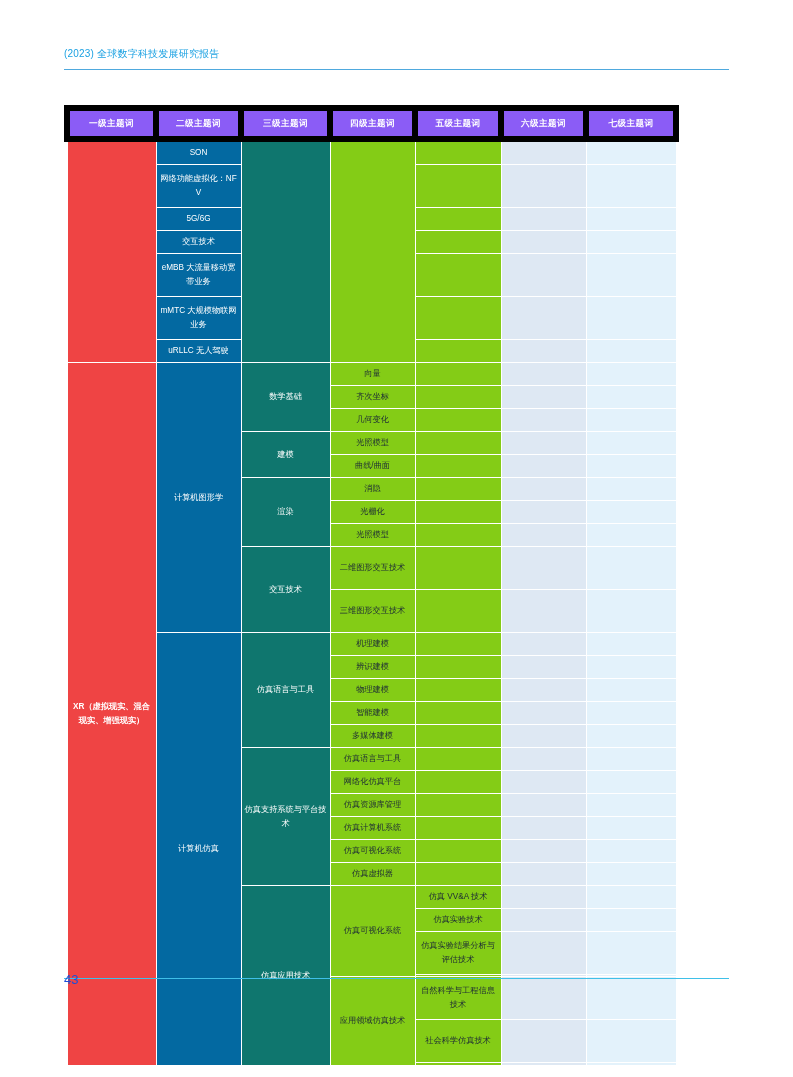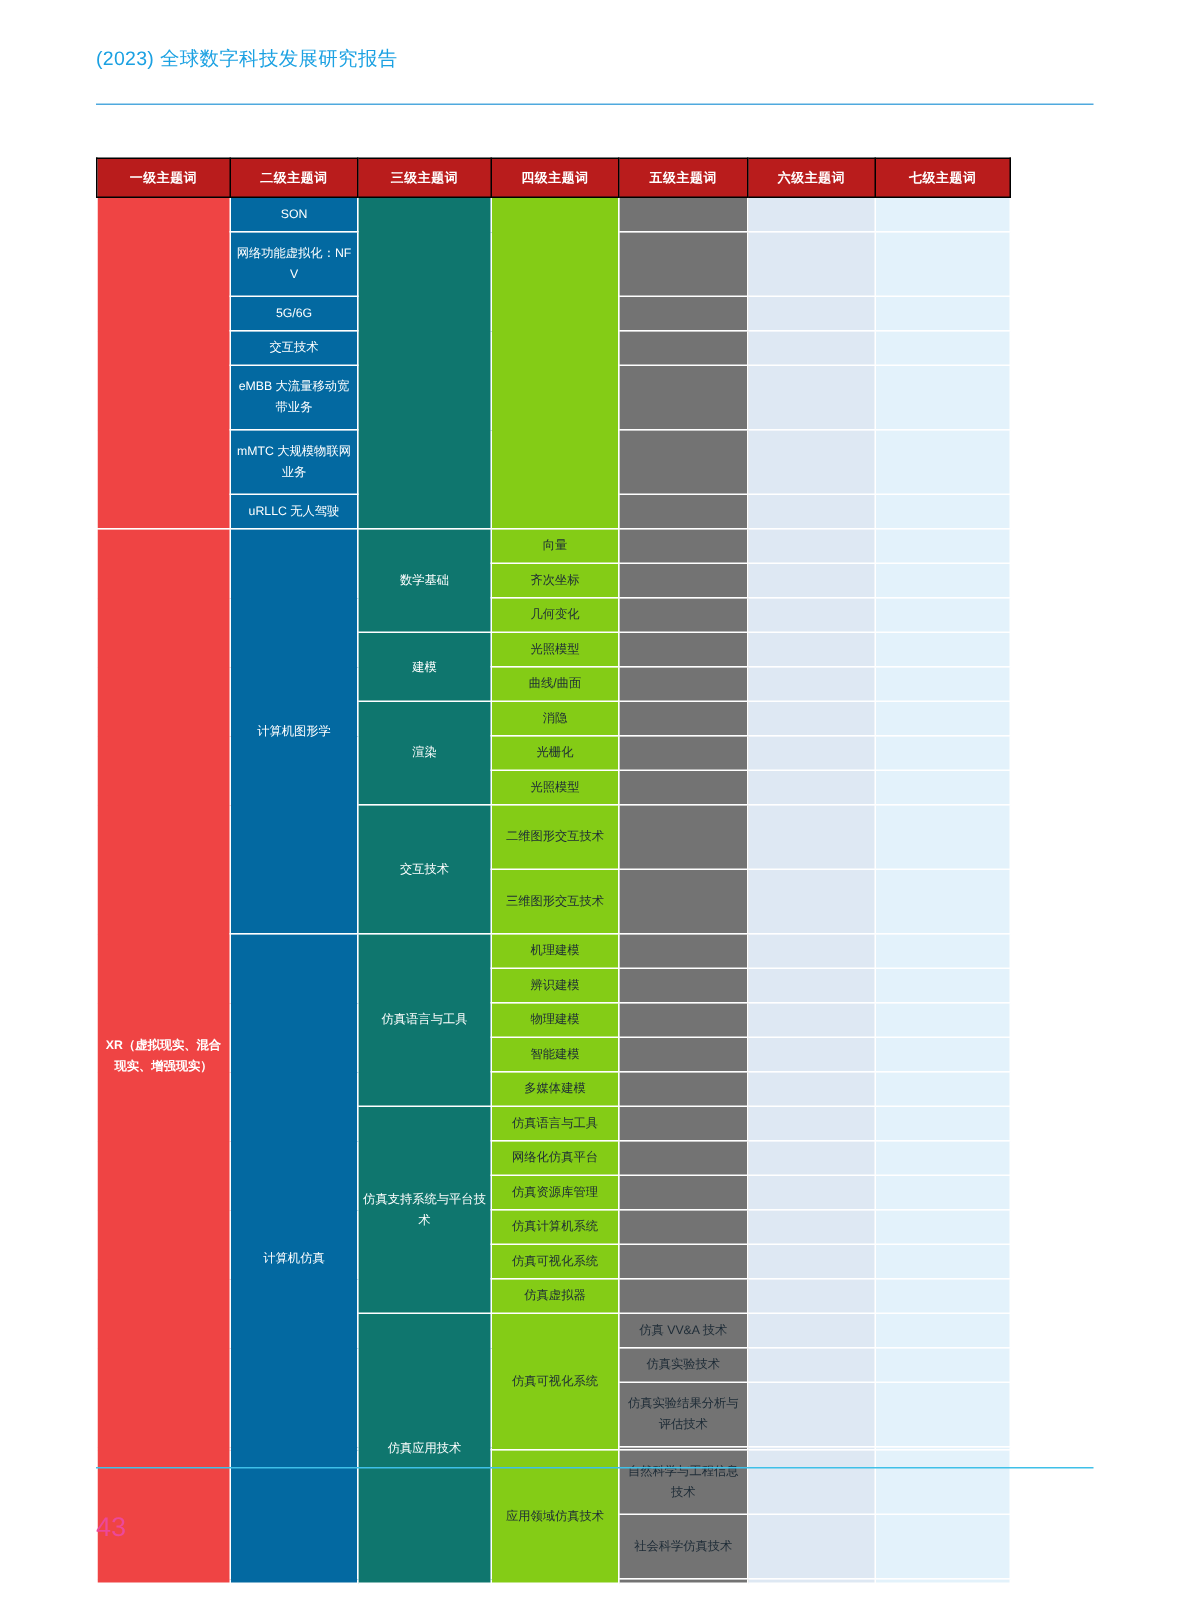--- a/index.html
+++ b/index.html
@@ -12,22 +12,22 @@
     height: 1077px;
     font-family: "Liberation Sans", "DejaVu Sans", sans-serif;
     position: relative;
     overflow: hidden;
   }
 
   
   .runhead {
     position: absolute;
     left: 64px;
-    top: 30px;
-    font-size: 13px;
+    top: 47px;
+    font-size: 10px;
     color: #1BA1E2;
     letter-spacing: 0.2px;
     white-space: nowrap;
   }
   .runhead-rule {
     position: absolute;
     left: 64px;
     top: 69px;
     width: 665px;
     height: 1px;
@@ -49,65 +49,65 @@
   table.matrix td, table.matrix th {
     border: 1px solid #ffffff;
     padding: 0 2px;
     text-align: center;
     vertical-align: middle;
     font-size: 8.2px;
     line-height: 1.65;
     word-break: break-all;
   }
   table.matrix thead th {
-    background: #b91c1c;
+    background: #8b5cf6;
     color: #ffffff;
     font-weight: bold;
     height: 25px;
     font-size: 8.6px;
-    border: 1px solid #000000;
+    border: 6px solid #000000;
     letter-spacing: 0.4px;
   }
 
   
   col.c1 { width: 89px; }
   col.c2 { width: 85px; }
   col.c3 { width: 89px; }
   col.c4 { width: 85px; }
   col.c5 { width: 86px; }
   col.c6 { width: 85px; }
   col.c7 { width: 90px; }
 
   
   td.lv1 { background: #ef4444; color: #ffffff; font-weight: bold; }
   td.lv2 { background: #0369a1; color: #ffffff; }
   td.lv3 { background: #0f766e; color: #ffffff; }
   td.lv4 { background: #84cc16; color: #1d2b36; }
-  td.lv5 { background: #737373; color: #1d2b36; }
+  td.lv5 { background: #84cc16; color: #1d2b36; }
   td.lv6 { background: #DEE8F3; color: #1d2b36; }
   td.lv7 { background: #E3F2FB; color: #1d2b36; }
 
   td.r1 { height: 22px; }
   td.r2 { height: 42px; }
 
   
   .foot-rule {
     position: absolute;
     left: 64px;
     top: 978px;
     width: 665px;
     height: 1px;
     background: #3FC0E8;
   }
   .page-no {
     position: absolute;
     left: 64px;
-    top: 1008px;
-    font-size: 18px;
-    color: #ec4899;
+    top: 972px;
+    font-size: 13px;
+    color: #1d4ed8;
   }
 </style>
 </head>
 <body>
 
 <div class="runhead">(2023) 全球数字科技发展研究报告</div>
 <div class="runhead-rule"></div>
 
 <div class="table-wrap">
 <table class="matrix">

